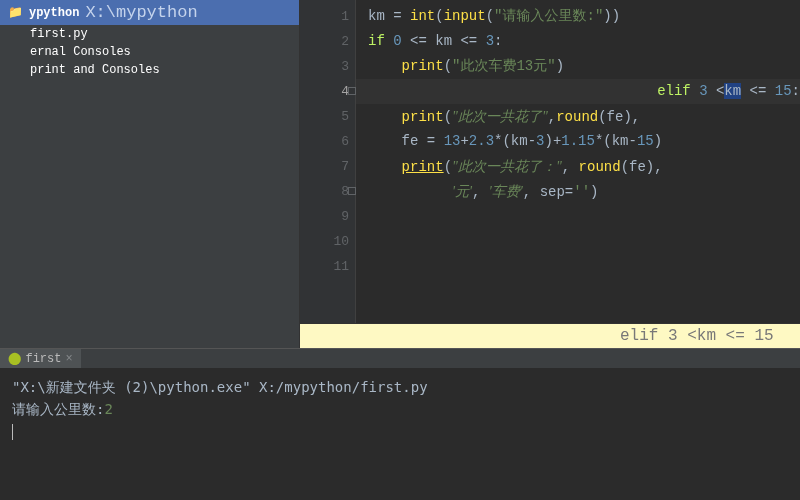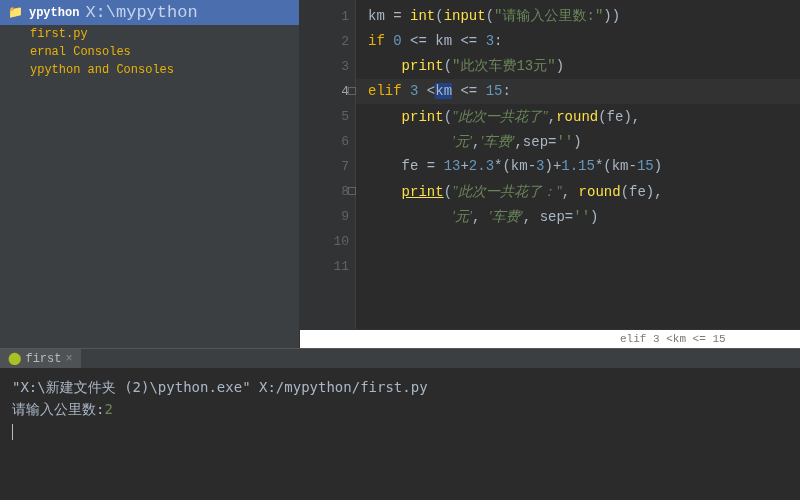--- a/index.html
+++ b/index.html
@@ -1,40 +1,40 @@
 <!DOCTYPE html>
 <html><head>
 <meta charset="utf-8">
 <style>
 * { margin:0; padding:0; box-sizing:border-box; }
 body { font-family: Consolas, "Courier New", monospace; font-size:13px; background:#2b2b2b; color:#a9b7c6; width:800px; height:500px; overflow:hidden; }
 .top { display:flex; height:348px; }
 .sidebar { width:300px; background:#3c3f41; border-right:1px solid #323232; }
 .proj-hdr { background:#4b6eaf; color:#fff; padding:3px 8px; display:flex; align-items:center; gap:6px; font-size:12px; }
 .proj-hdr .path { color:#c4d3ec; font-size:17px; }
-.tree-item { padding:2px 4px 2px 12px; color:#eab308; font-size:12px; display:flex; align-items:center; gap:4px; }
+.tree-item { padding:2px 4px 2px 12px; color:#ffffff; font-size:12px; display:flex; align-items:center; gap:4px; }
 .file-icon { width:14px; height:14px; display:inline-flex; align-items:center; justify-content:center; }
 .editor-wrap { flex:1; display:flex; flex-direction:column; background:#2b2b2b; }
 .code-area { flex:1; display:flex; overflow:hidden; }
 .gutter { background:#313335; width:56px; text-align:right; padding-top:4px; color:#606366; font-size:13px; border-right:1px solid #404040; }
 .gutter .ln { padding:2px 6px 2px 0; height:25px; line-height:21px; position:relative; }
 .gutter .ln.hl { color:#a4a3a3; }
 .gutter .fold { position:absolute; right:-1px; top:8px; width:8px; height:8px; border:1px solid #606366; background:#313335; }
 .code { flex:1; padding-top:4px; overflow:hidden; }
 .code-line { padding:2px 0 2px 12px; height:25px; line-height:21px; white-space:pre; font-size:14px; }
-.code-line.current { background:#323232; }
-.kw { color:#eab308; }
+.code-line.current { background:#323232;text-align:right; }
+.kw { color:#bef264; }
 .fn { color:#fde047; }
 .str { color:#6a8759; }
 .num { color:#6897bb; }
 .op { color:#a9b7c6; }
 .highlight { background:#214283; }
 .underline { text-decoration:underline; }
 .italic { font-family:"Kaiti","STKaiti",serif; font-style:italic; }
-.breadcrumb { background:#ffffff; color:#787878; font-size:11px; padding:3px 0 3px 320px; border-top:1px solid #323232; }
+.breadcrumb { background:#fef9c3; color:#787878; font-size:16px; padding:3px 0 3px 320px; border-top:1px solid #323232; }
 .bottom { height:152px; background:#2b2b2b; border-top:1px solid #555; display:flex; flex-direction:column; }
 .run-tab { background:#3c3f41; display:flex; }
 .run-tab-item { background:#4e5254; padding:2px 8px; color:#bbbbbb; font-size:12px; display:flex; align-items:center; gap:4px; }
 .close-x { color:#85898b; cursor:pointer; }
 .console { flex:1; padding:8px 12px; background:#2b2b2b; font-size:14px; line-height:22px; }
 .cons-line { white-space:pre; font-family:Consolas,"SimSun",monospace; }
 .input-val { color:#6a8759; }
 .cursor { display:inline-block; width:1px; height:16px; background:#bbb; vertical-align:middle; }
 </style>
 </head>
@@ -51,21 +51,21 @@
         <div class="tree-item">
           <span class="file-icon"></span>
           <span>first.py</span>
         </div>
         <div class="tree-item">
           <span class="file-icon"></span>
           <span>ernal Consoles</span>
         </div>
         <div class="tree-item">
           <span class="file-icon"></span>
-          <span>ypython and Consoles</span>
+          <span>print and Consoles</span>
         </div>
       </div>
   </div>
   <div class="editor-wrap">
     <div class="code-area">
       <div class="gutter" id="gutter">
           <div class="ln">1</div>
           <div class="ln">2</div>
           <div class="ln">3</div>
           <div class="ln hl">4<div class="fold"></div></div>
@@ -76,21 +76,20 @@
           <div class="ln">9</div>
           <div class="ln">10</div>
           <div class="ln">11</div>
         </div>
       <div class="code" id="code">
           <div class="code-line"><span class="op">km </span><span class="op">= </span><span class="fn">int</span><span class="op">(</span><span class="fn">input</span><span class="op">(</span><span class="str">"请输入公里数:"</span><span class="op">))</span></div>
           <div class="code-line"><span class="kw">if </span><span class="num">0</span><span class="op"> &lt;= km &lt;= </span><span class="num">3</span><span class="op">:</span></div>
           <div class="code-line"><span class="op">    </span><span class="fn">print</span><span class="op">(</span><span class="str">"此次车费13元"</span><span class="op">)</span></div>
           <div class="code-line current"><span class="kw">elif </span><span class="num">3</span><span class="op"> &lt;</span><span class="highlight">km</span><span class="op"> &lt;= </span><span class="num">15</span><span class="op">:</span></div>
           <div class="code-line"><span class="op">    </span><span class="fn">print</span><span class="op">(</span><span class="str italic">"此次一共花了"</span><span class="op">,</span><span class="fn">round</span><span class="op">(fe),</span></div>
-          <div class="code-line"><span class="op">          </span><span class="str italic">'元'</span><span class="op">,</span><span class="str italic">'车费'</span><span class="op">,</span><span class="op">sep=</span><span class="str">''</span><span class="op">)</span></div>
           <div class="code-line"><span class="op">    fe = </span><span class="num">13</span><span class="op">+</span><span class="num">2.3</span><span class="op">*(km-</span><span class="num">3</span><span class="op">)+</span><span class="num">1.15</span><span class="op">*(km-</span><span class="num">15</span><span class="op">)</span></div>
           <div class="code-line"><span class="op">    </span><span class="fn underline">print</span><span class="op">(</span><span class="str italic">"此次一共花了："</span><span class="op">, </span><span class="fn">round</span><span class="op">(fe),</span></div>
           <div class="code-line"><span class="op">          </span><span class="str italic">'元'</span><span class="op">, </span><span class="str italic">'车费'</span><span class="op">, </span><span class="op">sep=</span><span class="str">''</span><span class="op">)</span></div>
         </div>
     </div>
     <div class="breadcrumb">elif 3 &lt;km &lt;= 15</div>
   </div>
 </div>
 
 <div class="bottom">

